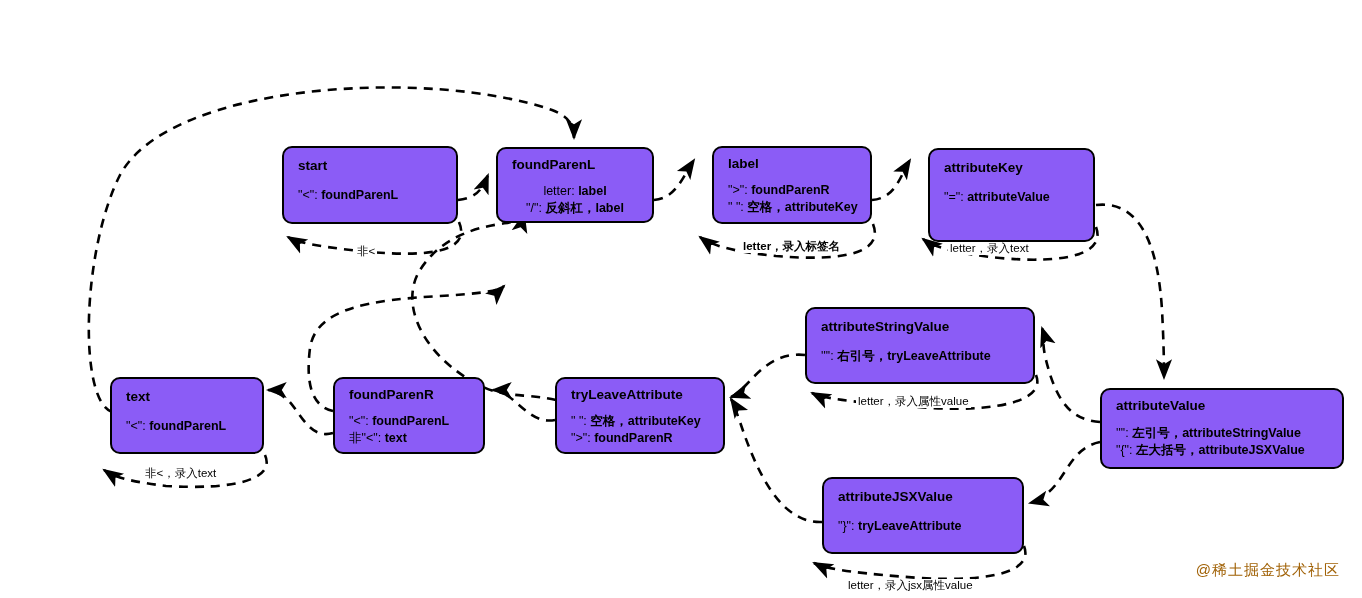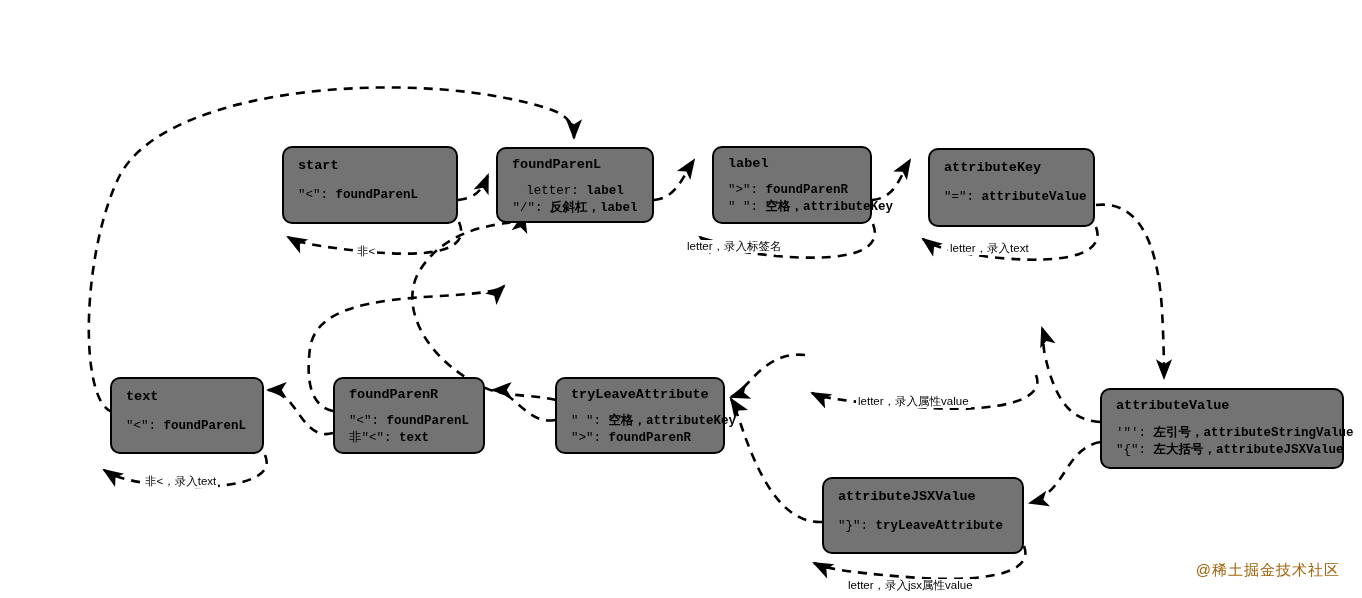--- a/index.html
+++ b/index.html
@@ -22,23 +22,22 @@
     left: 0;
     top: 0;
     width: 1362px;
     height: 598px;
   }
   .node {
     position: absolute;
     box-sizing: border-box;
     border: 2px solid #000000;
     border-radius: 10px;
-    background: #737373;
+    background: #8b5cf6;
     padding: 11px 14px 10px 14px;
-    font-family: Liberation Mono, monospace;
   }
   .node-title {
     font-size: 13.5px;
     font-weight: bold;
     color: #000000;
     line-height: 1.1;
     white-space: nowrap;
   }
   .node-lines {
     margin-top: 13px;
@@ -158,21 +157,21 @@
         <span class="cond">"&gt;":</span>
         <span class="tgt">foundParenR</span>
       </div>
       <div class="node-line">
         <span class="cond">" ":</span>
         <span class="tgt">空格，attributeKey</span>
       </div>
     </div>
   </div>
 
-  <div class="node" style="left:928px; top:148px; width:167px; height:79px;">
+  <div class="node" style="left:928px; top:148px; width:167px; height:94px;">
     <div class="node-title">attributeKey</div>
     <div class="node-lines">
       <div class="node-line">
         <span class="cond">"=":</span>
         <span class="tgt">attributeValue</span>
       </div>
     </div>
   </div>
 
   <div class="node" style="left:1100px; top:388px; width:244px; height:81px; padding-top:9px;">
@@ -182,20 +181,29 @@
         <span class="cond">'"':</span>
         <span class="tgt">左引号，attributeStringValue</span>
       </div>
       <div class="node-line">
         <span class="cond">"{":</span>
         <span class="tgt">左大括号，attributeJSXValue</span>
       </div>
     </div>
   </div>
 
+  <div class="node" style="left:805px; top:307px; width:230px; height:77px;">
+    <div class="node-title">attributeStringValue</div>
+    <div class="node-lines">
+      <div class="node-line">
+        <span class="cond">'"':</span>
+        <span class="tgt">右引号，tryLeaveAttribute</span>
+      </div>
+    </div>
+  </div>
 
   <div class="node" style="left:822px; top:477px; width:202px; height:77px;">
     <div class="node-title">attributeJSXValue</div>
     <div class="node-lines">
       <div class="node-line">
         <span class="cond">"}":</span>
         <span class="tgt">tryLeaveAttribute</span>
       </div>
     </div>
   </div>
@@ -232,20 +240,20 @@
     <div class="node-title">text</div>
     <div class="node-lines">
       <div class="node-line">
         <span class="cond">"&lt;":</span>
         <span class="tgt">foundParenL</span>
       </div>
     </div>
   </div>
 
   <div class="edge-label" style="left:355px; top:245px;">非&lt;</div>
-  <div class="edge-label" style="left:685px; top:240px;">letter，录入标签名</div>
+  <div class="edge-label" style="left:741px; top:240px;font-weight:bold;">letter，录入标签名</div>
   <div class="edge-label" style="left:948px; top:242px;">letter，录入text</div>
   <div class="edge-label" style="left:856px; top:395px;">letter，录入属性value</div>
   <div class="edge-label" style="left:846px; top:579px;">letter，录入jsx属性value</div>
-  <div class="edge-label" style="left:143px; top:467px;margin-top:8px;">非&lt;，录入text</div>
+  <div class="edge-label" style="left:143px; top:467px;">非&lt;，录入text</div>
 
   <div class="watermark">@稀土掘金技术社区</div>
 </div>
 
 </body></html>

